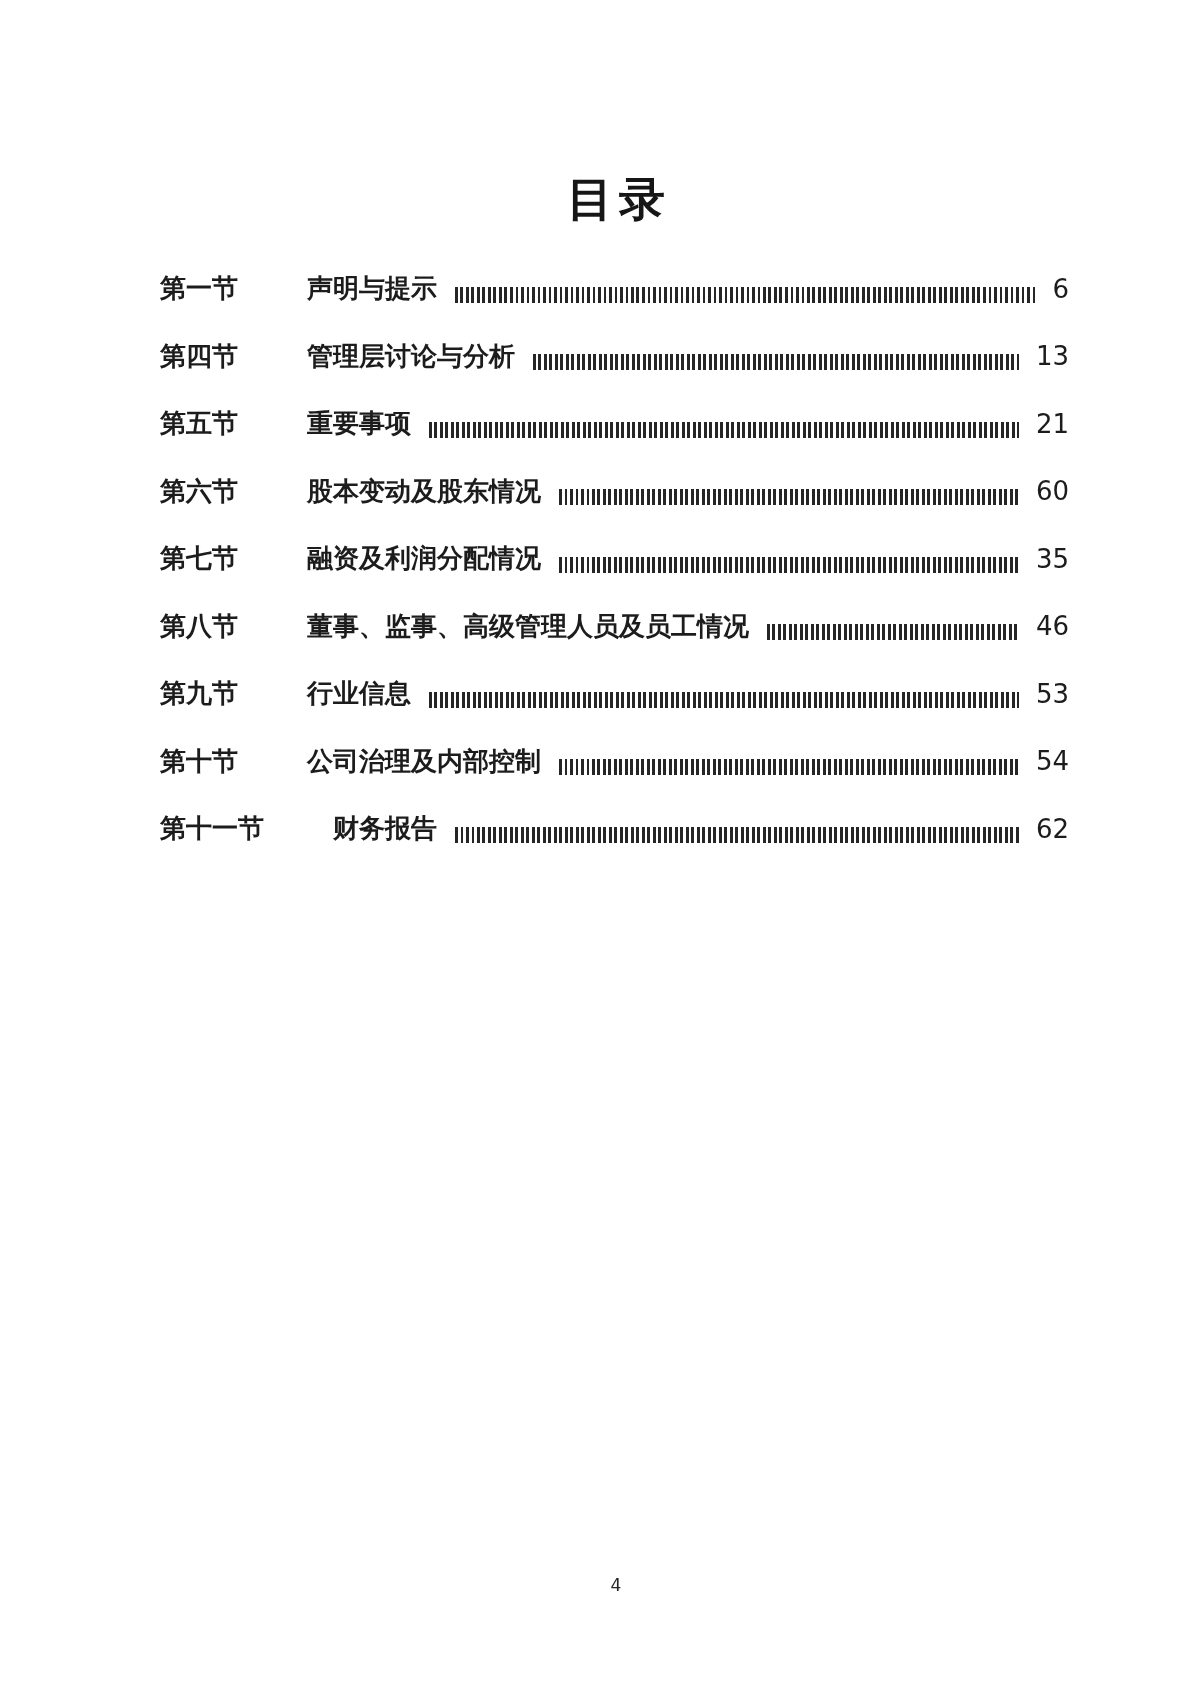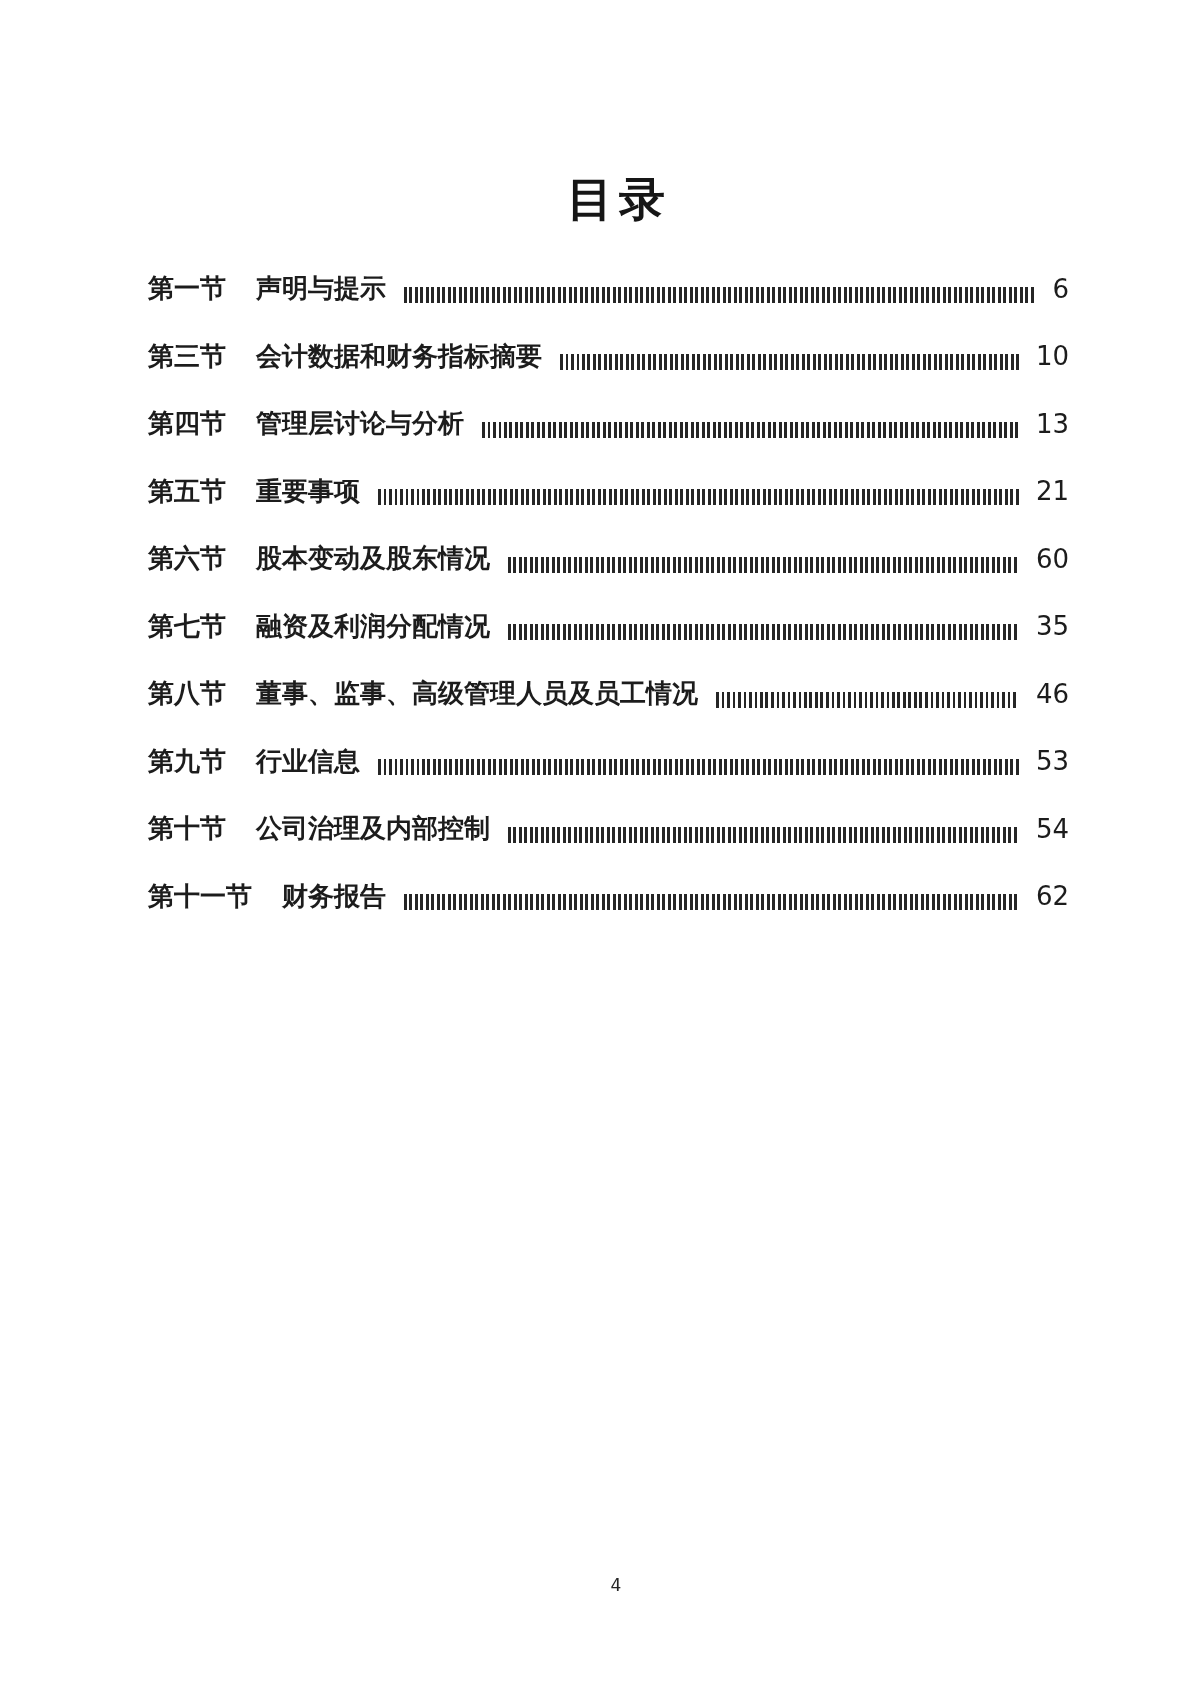--- a/index.html
+++ b/index.html
@@ -23,39 +23,40 @@
     font-size: 46px;
     line-height: 1.1;
     font-weight: 700;
     letter-spacing: 6px;
     text-indent: 6px; 
     color: #161616;
   }
   .toc-list {
     position: absolute;
     top: 231px;
-    left: 108px;
+    left: 120px;
     right: 123px;
   }
   .toc-row {
     height: 67.5px;
     display: flex;
     align-items: center;
     font-size: 26px;
     font-weight: 700;
     color: #1c1c1c;
     white-space: nowrap;
   }
   .toc-section {
     flex: 0 0 auto;
     min-width: 78px;
     margin-right: 14px;
   }
   .toc-entry-title {
     flex: 0 0 auto;
+    margin-left: 39px;
   }
   .toc-leader {
     flex: 1 1 auto;
     height: 3px;
     margin: 0 9px 0 10px;
     transform: translateY(6px);
     background-image: repeating-linear-gradient(
       to right,
       #262626 0px, #262626 2.7px,
       transparent 2.7px, transparent 5.5px
@@ -91,26 +92,20 @@
   <div class="toc-list">
 
     <div class="toc-row">
       <span class="toc-section">第一节</span>
       <span class="toc-entry-title">声明与提示</span>
       <span class="toc-leader"></span>
       <span class="toc-page">6</span>
     </div>
 
 
-    <div class="toc-row">
-      <span class="toc-section">第三节</span>
-      <span class="toc-entry-title">会计数据和财务指标摘要</span>
-      <span class="toc-leader"></span>
-      <span class="toc-page">10</span>
-    </div>
 
     <div class="toc-row">
       <span class="toc-section">第四节</span>
       <span class="toc-entry-title">管理层讨论与分析</span>
       <span class="toc-leader"></span>
       <span class="toc-page">13</span>
     </div>
 
     <div class="toc-row">
       <span class="toc-section">第五节</span>

